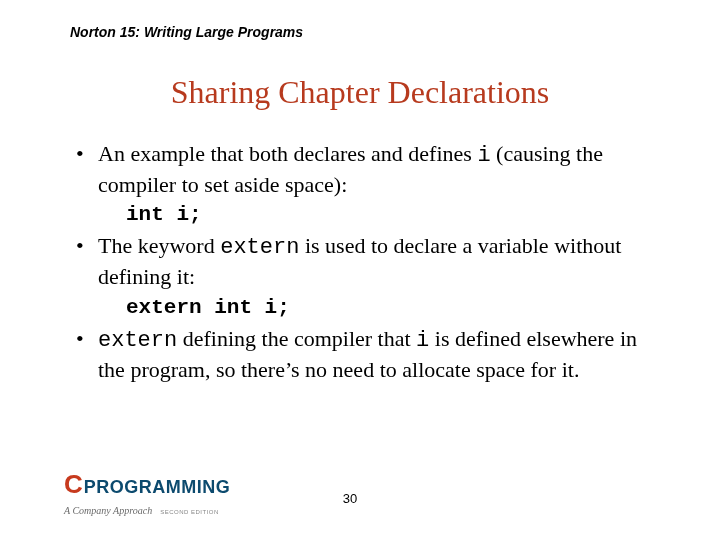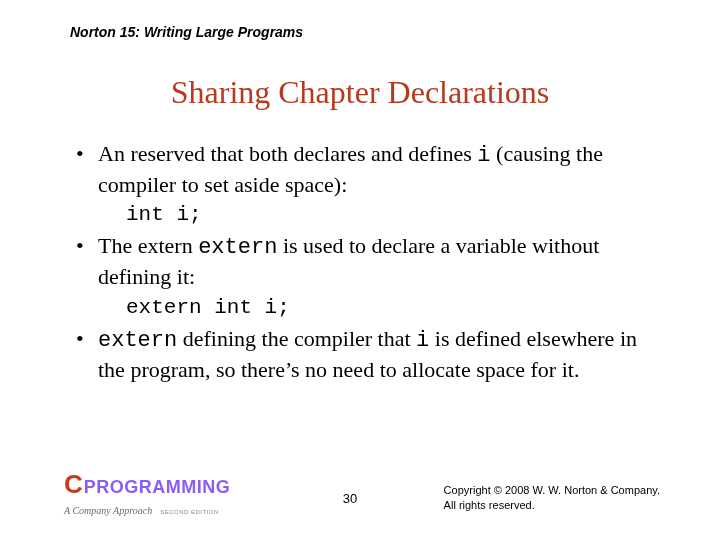--- a/index.html
+++ b/index.html
@@ -55,20 +55,21 @@
     top: 0;
     font-size: 22px;
   }
   .code-line {
     font-family: "Courier New", Courier, monospace;
     font-size: 21px;
     display: block;
     margin-left: 28px;
     margin-top: 2px;
     margin-bottom: 2px;
+    font-weight: bold;
   }
   .mono {
     font-family: "Courier New", Courier, monospace;
   }
   .footer {
     position: absolute;
     bottom: 22px;
     left: 0;
     width: 720px;
     height: 46px;
@@ -90,21 +91,21 @@
     font-family: Arial, Helvetica, sans-serif;
     font-weight: 900;
     font-size: 26px;
     color: #c73a1e;
     letter-spacing: -1px;
   }
   .logo-prog {
     font-family: Arial, Helvetica, sans-serif;
     font-weight: 900;
     font-size: 18px;
-    color: #8b5cf6;
+    color: #0c4a6e;
     letter-spacing: 0.5px;
   }
   .logo-sub {
     font-family: "Times New Roman", Times, serif;
     font-style: italic;
     font-size: 10px;
     color: #6a6a6a;
     margin-top: -2px;
   }
   .logo-ed {
@@ -138,42 +139,38 @@
 </head>
 <body>
 
 <div class="chapter-header">Norton 15: Writing Large Programs</div>
 
 <div class="slide-title">Sharing Chapter Declarations</div>
 
 <div class="content">
   <ul>
     <li>
-      <span>An reserved that both declares and defines </span><span class="mono">i</span><span> (causing the compiler to set aside space):</span>
+      <span>An example that both declares and defines </span><span class="mono">i</span><span> (causing the compiler to set aside space):</span>
       <span class="code-line">int i;</span>
     </li>
     <li>
-      <span>The extern </span><span class="mono">extern</span><span> is used to declare a variable without defining it:</span>
+      <span>The keyword </span><span class="mono">extern</span><span> is used to declare a variable without defining it:</span>
       <span class="code-line">extern int i;</span>
     </li>
     <li>
       <span class="mono">extern</span><span> defining the compiler that </span><span class="mono">i</span><span> is defined elsewhere in the program, so there’s no need to allocate space for it.</span>
     </li>
   </ul>
 </div>
 
 <div class="footer">
   <div class="logo">
     <div class="logo-top">
       <span class="logo-c">C</span>
       <span class="logo-prog">PROGRAMMING</span>
     </div>
     <div>
       <span class="logo-sub">A Company Approach</span>
       <span class="logo-ed">SECOND EDITION</span>
     </div>
   </div>
   <div class="page-num">30</div>
-  <div class="copyright">
-    <div>Copyright © 2008 W. W. Norton &amp; Company.</div>
-    <div>All rights reserved.</div>
-  </div>
 </div>
 
 </body></html>

